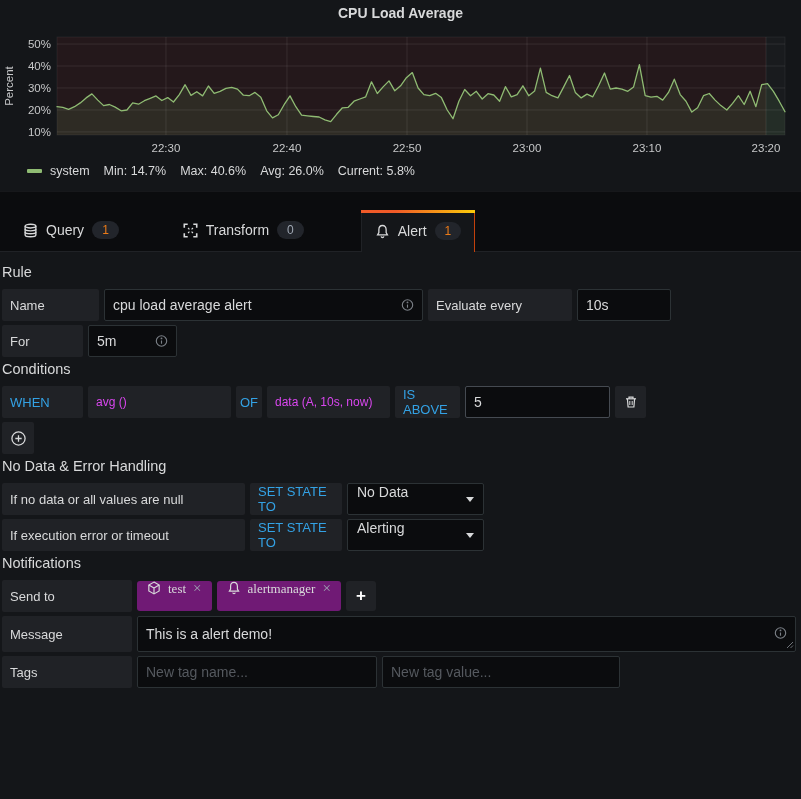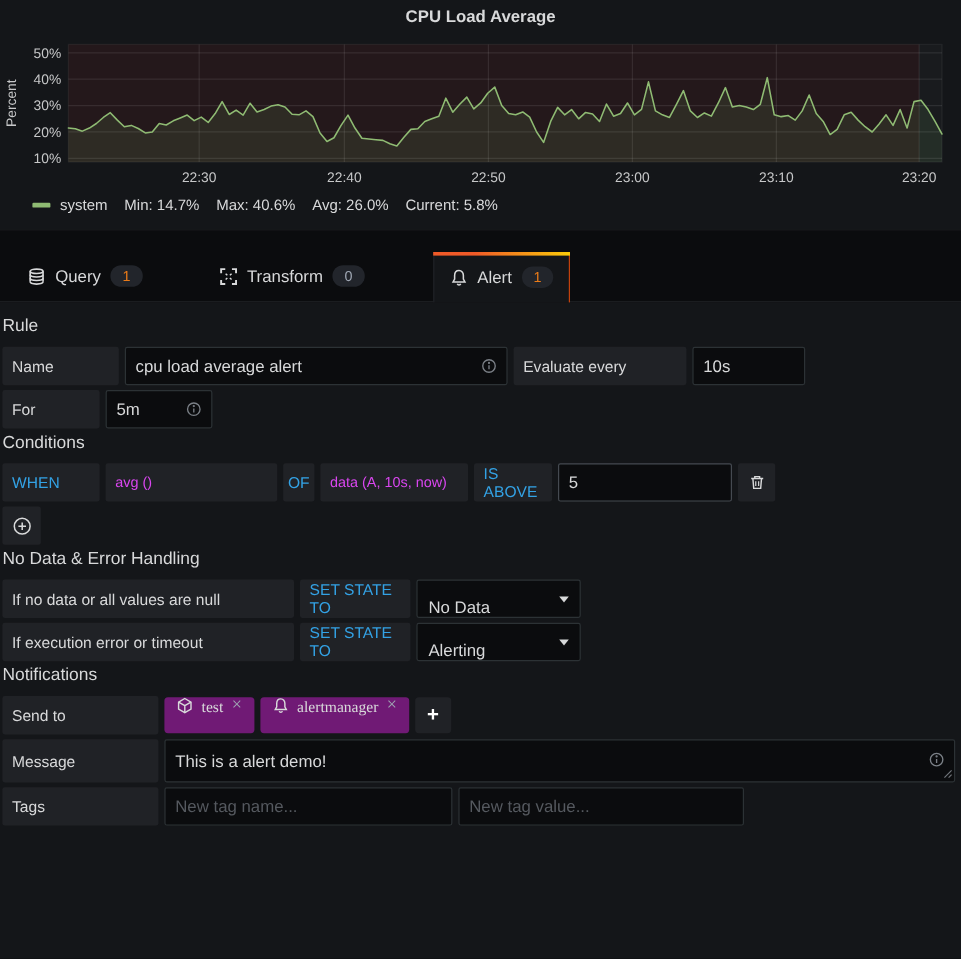--- a/index.html
+++ b/index.html
@@ -45,21 +45,21 @@
   .info-ic { position:absolute; right:9px; top:50%; transform:translateY(-50%); display:flex; pointer-events:none; }
   .w-name-lbl{width:97px} .w-name-in{width:319px} .w-eval-lbl{width:144px} .w-eval-in{width:94px}
   .w-for-lbl{width:81px} .w-for-in{width:89px}
   .w-when{width:81px} .w-avg{width:143px} .w-of{width:26px;justify-content:center} .w-query{width:123px} .w-isabove{width:65px}
   .w-thresh{width:145px} .w-thresh input{border-color:#454a51;}
   .iconbtn { background:#202226; border-radius:2px; height:32px; display:flex; align-items:center; justify-content:center; cursor:pointer; flex:none; }
   .trash-btn{width:31px;}
   .addcond-btn{width:32px;}
   .w-nodata-lbl{width:243px} .w-setstate{width:92px; justify-content:center;}
   .select { position:relative; width:137px; height:32px; background:#0b0c0e; border:1px solid #2c3235; border-radius:2px;
-    display:flex; align-items:flex-end; padding:0 24px 0 9px; font-size:14px; color:#d8d9da; cursor:pointer; flex:none; }
+    display:flex; align-items:flex-start; padding:0 24px 0 9px; font-size:14px; color:#d8d9da; cursor:pointer; flex:none; }
   .select .caret { position:absolute; right:9px; top:50%; margin-top:-2px; width:0; height:0;
     border-left:4.5px solid transparent; border-right:4.5px solid transparent; border-top:5px solid #d8d9da; }
   .w-notif-lbl{width:130px}
   .chip { background:#701a75; border-radius:3px; height:30px; margin-top:1px; display:flex; align-items:flex-start; gap:7px;
     padding:0 10px; font-size:13px; font-weight:500; color:#d8d9da; flex:none; cursor:pointer;font-family:Liberation Serif, serif; }
   .chip .close-x { color:#9fa7b3; font-size:15px; line-height:1; cursor:pointer; }
   .plus-btn { background:#202226; border-radius:3px; width:30px; height:30px; margin-top:1px; display:flex; align-items:center; justify-content:center;
     color:#fff; font-size:17px; font-weight:bold; cursor:pointer; flex:none; }
   .msg-wrap { position:relative; width:659px; flex:none; }
   .msg-wrap textarea.gf { height:36px; resize:none; padding-top:8px; line-height:18px; display:block; }

